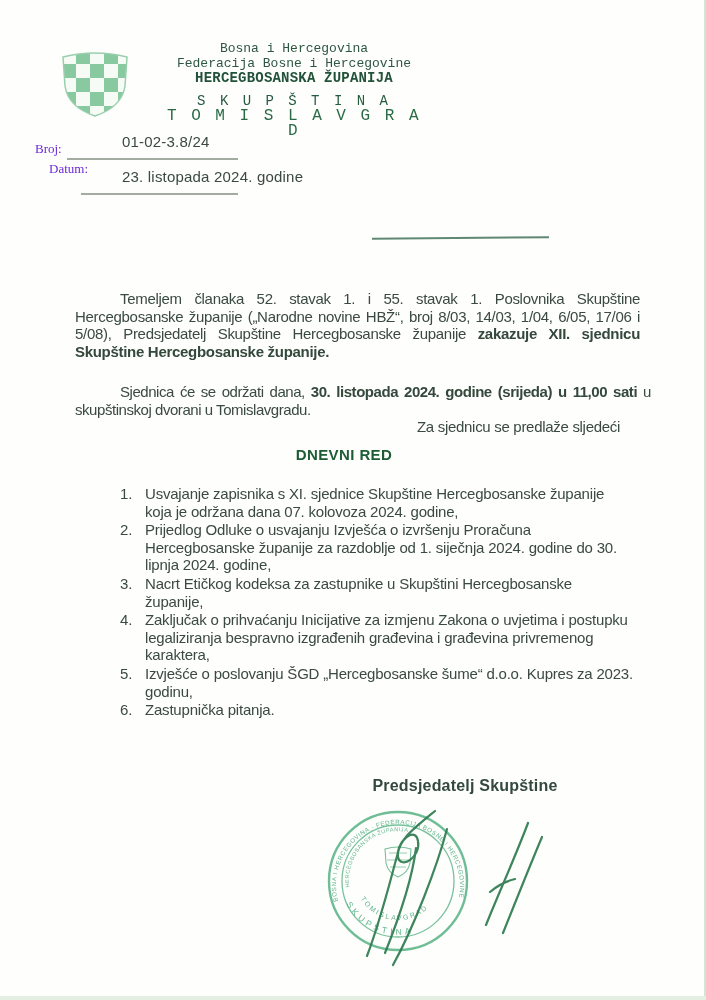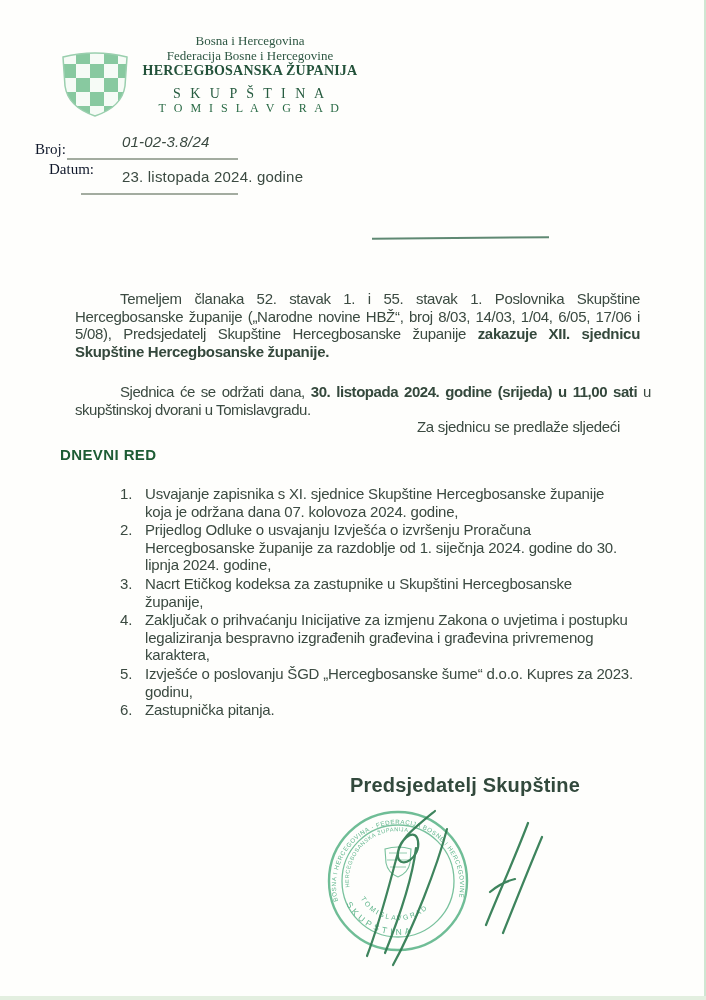--- a/index.html
+++ b/index.html
@@ -7,54 +7,54 @@
     position:relative;width:706px;height:1000px;overflow:hidden;
     background:#fefefc;
     font-family:"Liberation Sans",sans-serif;
     color:#3b4a41;
   }
   .edge-right{position:absolute;right:0;top:0;width:2px;height:100%;background:#cfe6d2;}
   .edge-bottom{position:absolute;left:0;bottom:0;width:100%;height:4px;background:#e3efe0;}
 
   
   .coa{position:absolute;left:57px;top:48px;}
-  .letterhead{position:absolute;left:118px;top:34px;width:264px;text-align:center;
-    font-family:Liberation Serif, serif;color:#2e5743;}
+  .letterhead{position:absolute;left:118px;top:42px;width:264px;text-align:center;
+    font-family:Liberation Mono, monospace;color:#2e5743;padding-left:44px;}
   .lh1,.lh2{font-size:13px;line-height:14.5px;}
   .lh3{font-size:14px;line-height:15px;font-weight:bold;color:#23523a;letter-spacing:.2px;}
   .lh4{font-size:14px;line-height:15px;letter-spacing:3px;color:#275c40;margin-top:8px;}
-  .lh5{font-size:12px;line-height:15px;letter-spacing:2.5px;color:#2a6b46;}
+  .lh5{font-size:16px;line-height:15px;letter-spacing:2.5px;color:#2a6b46;}
 
   
-  .meta-label{position:absolute;font-family:"Liberation Serif",serif;font-size:15px;color:#0f172a;}
+  .meta-label{position:absolute;font-family:"Liberation Serif",serif;font-size:13px;color:#6d28d9;}
   .meta-value{position:absolute;font-size:15px;color:#3b4a41;letter-spacing:.2px;}
   .u-line{position:absolute;height:2px;background:#71806f;opacity:.65;}
 
   .divider{position:absolute;left:372px;top:237px;width:177px;height:2px;background:#43745a;
     transform:rotate(-0.5deg);opacity:.85;}
 
   
   .para{position:absolute;font-size:15px;line-height:17.6px;letter-spacing:-0.3px;
     text-align:justify;color:#3b4a41;}
   .p1{left:75px;top:290px;width:565px;text-indent:45px;}
   .p2{left:75px;top:383px;width:576px;text-indent:45px;letter-spacing:-0.45px;}
   .p3{left:120px;top:418px;width:500px;text-align:right;}
   .bold{font-weight:bold;color:#34483c;}
 
-  .agenda-title{position:absolute;left:60px;top:446px;width:568px;
+  .agenda-title{position:absolute;left:60px;top:446px;width:568px;text-align:center;
     font-size:15px;font-weight:bold;letter-spacing:.4px;color:#1d5c34;}
 
   .agenda{position:absolute;left:120px;top:485px;width:514px;}
   .agenda .row{display:flex;font-size:15px;line-height:17.6px;letter-spacing:-0.2px;margin-bottom:1px;}
   .agenda .num{flex:none;width:25px;}
   .agenda .txt{flex:1;}
 
   
   .sig{position:absolute;left:340px;top:777px;width:250px;text-align:center;
-    font-size:20px;font-weight:bold;color:#32493c;line-height:17.5px;letter-spacing:.2px;}
+    font-size:16px;font-weight:bold;color:#32493c;line-height:17.5px;letter-spacing:.2px;}
 
   .stamp-svg{position:absolute;left:295px;top:793px;}
   .stamp-blur{filter:blur(.3px);}
 </style>
 </head>
 <body>
 
 <div class="page">
 
   <svg class="coa" width="76" height="70" viewBox="0 0 76 70">
@@ -85,21 +85,21 @@
 
   <div class="letterhead">
     <div class="lh1">Bosna i Hercegovina</div>
     <div class="lh2">Federacija Bosne i Hercegovine</div>
     <div class="lh3">HERCEGBOSANSKA ŽUPANIJA</div>
     <div class="lh4">S K U P Š T I N A</div>
     <div class="lh5">T O M I S L A V G R A D</div>
   </div>
 
   <div class="meta-label" style="left:35px;top:141px;">Broj:</div>
-  <div class="meta-value" style="left:122px;top:133px;font-style:italic;">01-02-3.8/24</div>
+  <div class="meta-value" style="left:122px;top:133px;">01-02-3.8/24</div>
   <div class="u-line" style="left:67px;top:158px;width:171px;"></div>
 
   <div class="meta-label" style="left:35px;top:161px;margin-left:14px;">Datum:</div>
   <div class="meta-value" style="left:122px;top:168px;">23. listopada  2024. godine</div>
   <div class="u-line" style="left:81px;top:193px;width:157px;"></div>
 
   <div class="divider"></div>
 
   <div class="para p1"><span>Temeljem članaka 52. stavak 1.  i 55. stavak 1. Poslovnika Skupštine Hercegbosanske županije („Narodne novine HBŽ“, broj 8/03, 14/03, 1/04, 6/05, 17/06 i 5/08), Predsjedatelj Skupštine Hercegbosanske županije </span><span class="bold">zakazuje XII. sjednicu Skupštine Hercegbosanske županije.</span></div>
 

